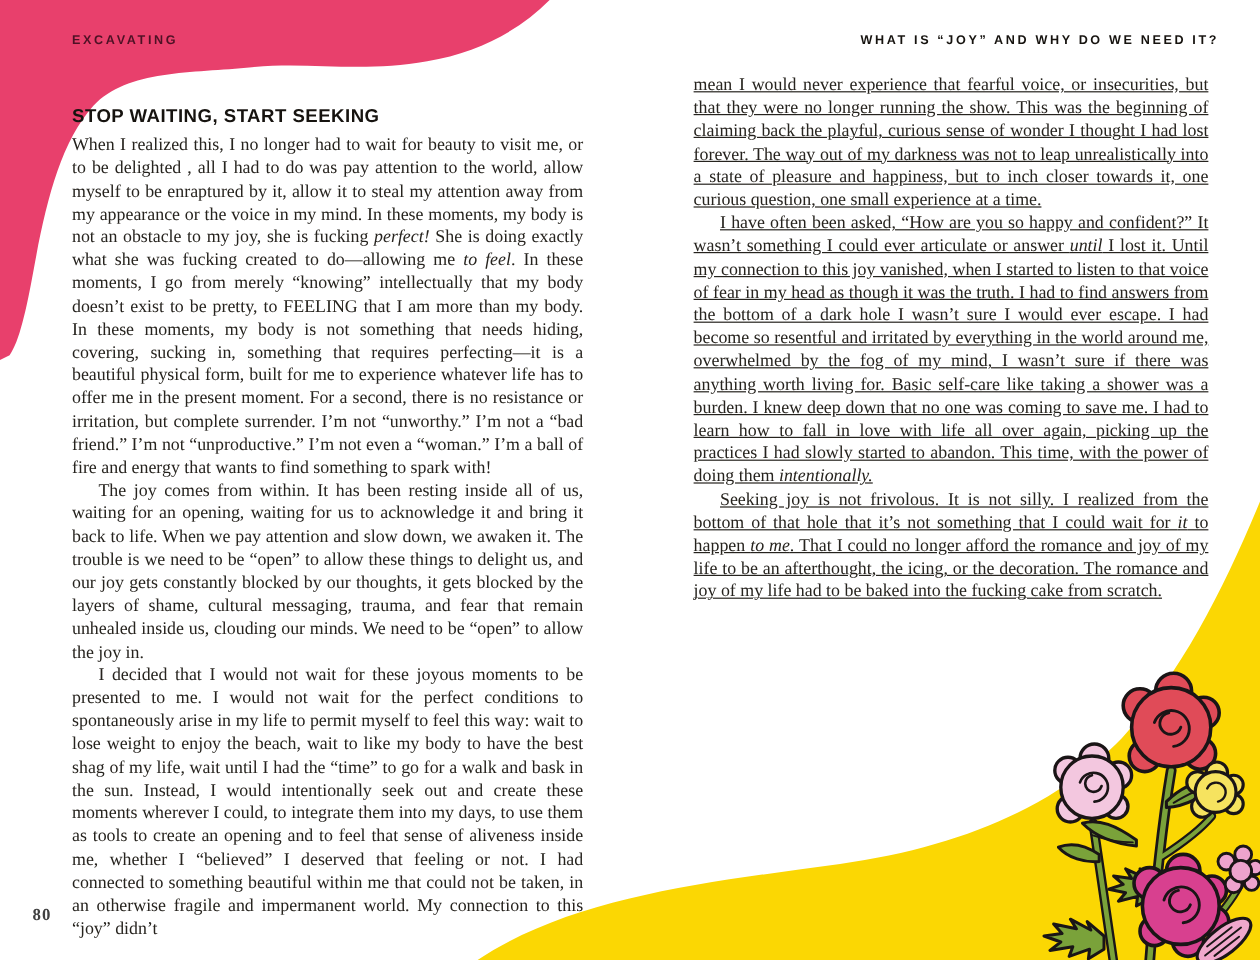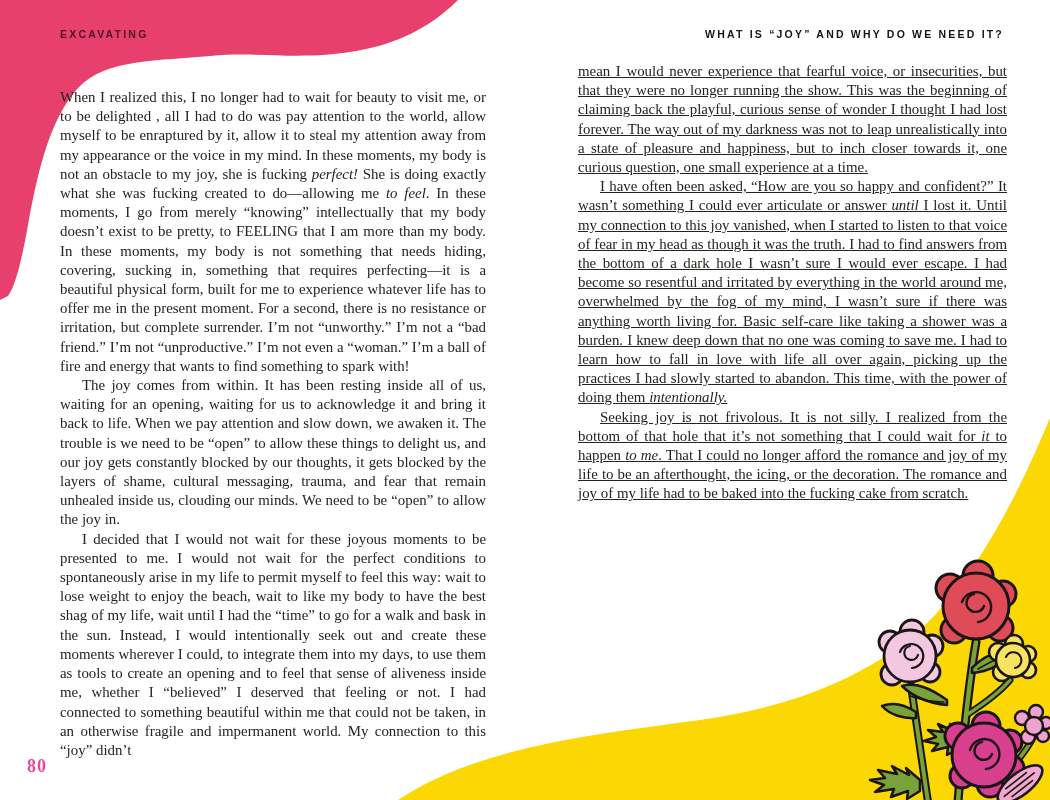--- a/index.html
+++ b/index.html
@@ -11,41 +11,41 @@
   .bg-svg{position:absolute;inset:0;z-index:0;}
   .pink-shape{fill:var(--pink,#e8406c);}
   .yellow-shape{fill:var(--yellow,#fbd703);}
 
   .running-header{
     position:absolute;top:28px;z-index:3;
     font-family:"Liberation Sans","DejaVu Sans",sans-serif;
     font-weight:bold;font-size:10.5px;letter-spacing:2.2px;
   }
   .rh-left{left:60px;color:var(--maroon,#4e1125);}
-  .rh-right{right:46px;color:#16130f;text-align:right;}
+  .rh-right{right:34px;color:#16130f;text-align:right;}
 
   .text-col{
     position:absolute;z-index:2;color:#26231e;
     font-size:14.9px;line-height:19.2px;text-align:justify;
   }
   .col-left{left:60px;top:88px;width:426px;}
   .col-right{left:578px;top:62px;width:429px;text-decoration:underline;}
 
   .section-heading{
     font-family:"Liberation Sans","DejaVu Sans",sans-serif;
     font-weight:bold;font-size:15.5px;letter-spacing:.4px;
     color:#16130f;margin:0 0 5px 0;text-align:left;
   }
   .text-col p{margin:0;}
   .text-col p + p{text-indent:22px;}
 
   .page-number{
     position:absolute;left:27px;top:756px;z-index:3;
     font-family:"Liberation Serif","DejaVu Serif",serif;
-    font-weight:bold;font-size:18px;color:#ec4899;letter-spacing:1px;
+    font-weight:bold;font-size:14px;color:#404040;letter-spacing:1px;
   }
 
   .flower-svg{position:absolute;left:850px;top:540px;width:200px;height:260px;z-index:1;}
   .outline{stroke:#1a1516;stroke-linecap:round;stroke-linejoin:round;}
   .stem-under{stroke:#1a1516;fill:none;stroke-linecap:round;}
   .stem-over{stroke:var(--leaf-green,#7aa23a);fill:none;stroke-linecap:round;}
   .leaf{fill:var(--leaf-green,#7aa23a);}
   .rose-red{fill:var(--red-rose,#e04b58);}
   .rose-pink{fill:var(--pink-rose,#f3c7df);}
   .rose-yellow{fill:var(--yellow-flower,#f6e35f);}
@@ -59,20 +59,21 @@
 
 <svg class="bg-svg" viewBox="0 0 1050 800" aria-hidden="true">
   <path class="pink-shape" d="M0,0 L458,0 C432,26 398,44 356,51 C300,61 258,51 210,56 C160,61 106,58 78,88 C50,119 38,170 28,225 C22,258 16,285 8,296 L0,300 Z"></path>
   <path class="yellow-shape" d="M1050,418 C1020,490 985,560 935,615 C880,672 800,706 700,720 C590,735 478,747 398,800 L1050,800 Z"></path>
 </svg>
 
 <div class="running-header rh-left">EXCAVATING</div>
 <div class="running-header rh-right">WHAT IS “JOY” AND WHY DO WE NEED IT?</div>
 
 <div class="text-col col-left">
+  <h2 class="section-heading">STOP WAITING, START SEEKING</h2>
   <div>
       <p>When I realized this, I no longer had to wait for beauty to visit me, or to be delighted , all I had to do was pay attention to the world, allow myself to be enraptured by it, allow it to steal my attention away from my appearance or the voice in my mind. In these moments, my body is not an obstacle to my joy, she is fucking <em>perfect!</em> She is doing exactly what she was fucking created to do—allowing me <em>to feel</em>. In these moments, I go from merely “knowing” intellectually that my body doesn’t exist to be pretty, to FEELING that I am more than my body. In these moments, my body is not something that needs hiding, covering, sucking in, something that requires perfecting—it is a beautiful physical form, built for me to experience whatever life has to offer me in the present moment. For a second, there is no resistance or irritation, but complete surrender. I’m not “unworthy.” I’m not a “bad friend.” I’m not “unproductive.” I’m not even a “woman.” I’m a ball of fire and energy that wants to find something to spark with!</p>
       <p>The joy comes from within. It has been resting inside all of us, waiting for an opening, waiting for us to acknowledge it and bring it back to life. When we pay attention and slow down, we awaken it. The trouble is we need to be “open” to allow these things to delight us, and our joy gets constantly blocked by our thoughts, it gets blocked by the layers of shame, cultural messaging, trauma, and fear that remain unhealed inside us, clouding our minds. We need to be “open” to allow the joy in.</p>
       <p>I decided that I would not wait for these joyous moments to be presented to me. I would not wait for the perfect conditions to spontaneously arise in my life to permit myself to feel this way: wait to lose weight to enjoy the beach, wait to like my body to have the best shag of my life, wait until I had the “time” to go for a walk and bask in the sun. Instead, I would intentionally seek out and create these moments wherever I could, to integrate them into my days, to use them as tools to create an opening and to feel that sense of aliveness inside me, whether I “believed” I deserved that feeling or not. I had connected to something beautiful within me that could not be taken, in an otherwise fragile and impermanent world. My connection to this “joy” didn’t</p>
     </div>
 </div>
 
 <div class="text-col col-right">
   <div>
       <p>mean I would never experience that fearful voice, or insecurities, but that they were no longer running the show. This was the beginning of claiming back the playful, curious sense of wonder I thought I had lost forever. The way out of my darkness was not to leap unrealistically into a state of pleasure and happiness, but to inch closer towards it, one curious question, one small experience at a time.</p>

